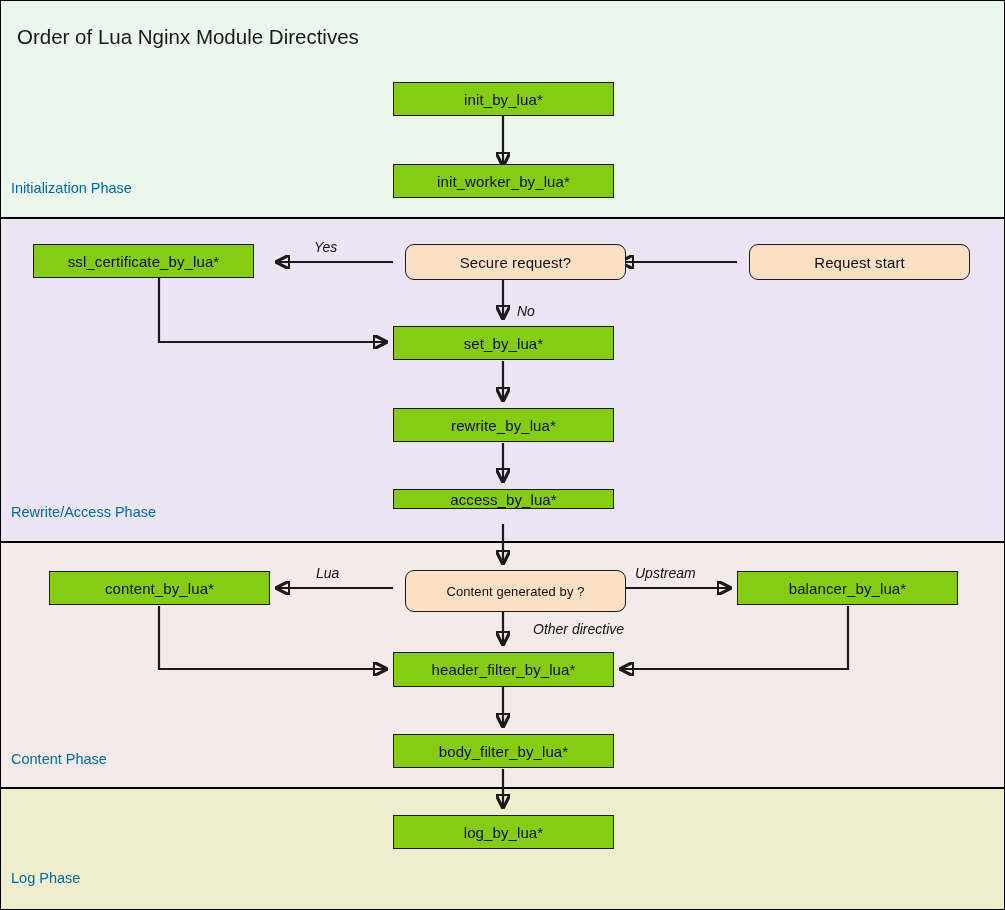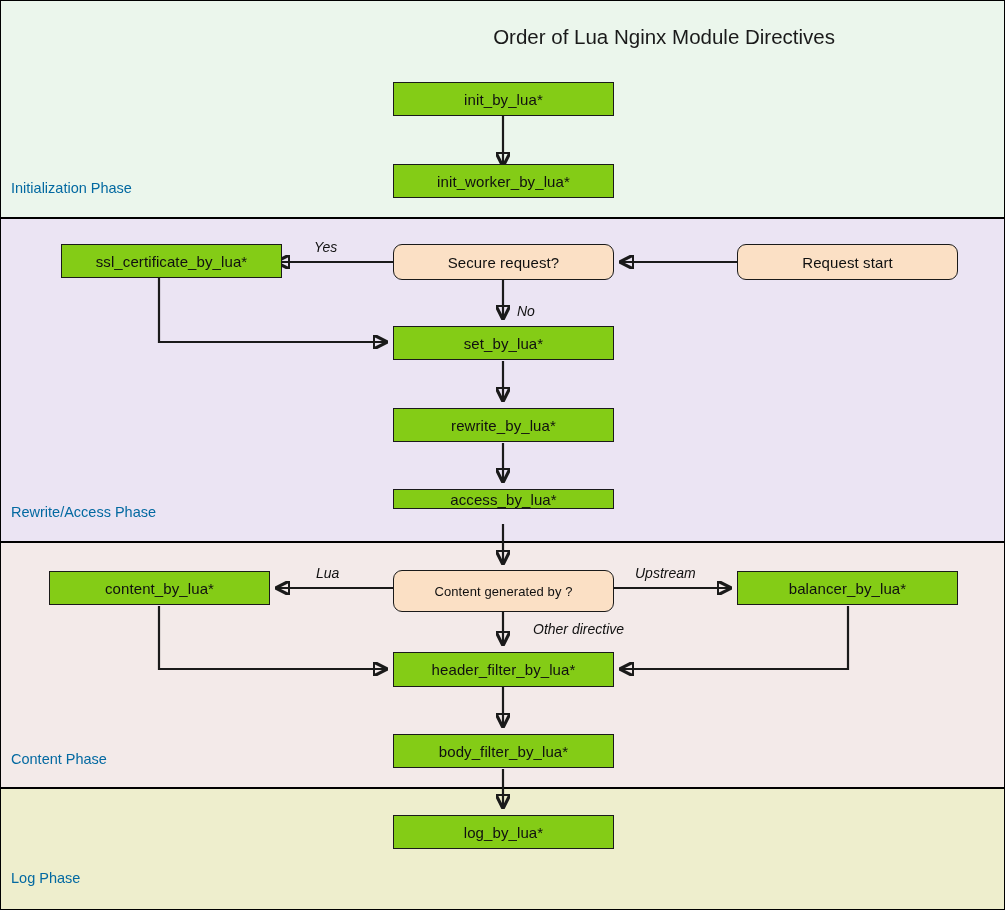--- a/index.html
+++ b/index.html
@@ -31,44 +31,46 @@
     position: absolute;
     font-size: 14.5px;
     color: #0369a1;
     white-space: nowrap;
     line-height: 1;
   }
   .title {
     position: absolute;
     left: 0;
     width: 834px;
-    text-align: right;
+    text-align: left;
     font-size: 20.5px;
     color: #1a1a1a;
     line-height: 1;
     white-space: nowrap;
+    padding-left: 16px;
   }
   .node {
     position: absolute;
     box-sizing: border-box;
     border: 1.3px solid #1a1a1a;
     display: flex;
     align-items: center;
     justify-content: center;
     font-size: 15px;
     color: #101010;
     white-space: nowrap;
     letter-spacing: 0.1px;
   }
   .node.process {
     background: #84cc16;
   }
   .node.decision {
     background: #fbe0c5;
     border-radius: 9px;
+    margin-left: 12px;
   }
   .node.small-text {
     font-size: 13px;
   }
   .edge-label {
     position: absolute;
     font-size: 14px;
     color: #111111;
     white-space: nowrap;
     line-height: 1;
@@ -144,21 +146,21 @@
   </svg>
 
   <div class="node process" style="left:392px;top:81px;width:221px;height:34px;">init_by_lua*</div>
 
   <div class="node process" style="left:392px;top:163px;width:221px;height:34px;">init_worker_by_lua*</div>
 
   <div class="node decision" style="left:736px;top:243px;width:221px;height:36px;">Request start</div>
 
   <div class="node decision" style="left:392px;top:243px;width:221px;height:36px;">Secure request?</div>
 
-  <div class="node process" style="left:60px;top:243px;width:221px;height:34px;">ssl_certificate_by_lua*</div>
+  <div class="node process" style="left:32px;top:243px;width:221px;height:34px;">ssl_certificate_by_lua*</div>
 
   <div class="node process" style="left:392px;top:325px;width:221px;height:34px;">set_by_lua*</div>
 
   <div class="node process" style="left:392px;top:407px;width:221px;height:34px;">rewrite_by_lua*</div>
 
   <div class="node process" style="left:392px;top:488px;width:221px;height:20px;">access_by_lua*</div>
 
   <div class="node decision small-text" style="left:392px;top:569px;width:221px;height:42px;">Content generated by ?</div>
 
   <div class="node process" style="left:48px;top:570px;width:221px;height:34px;">content_by_lua*</div>

